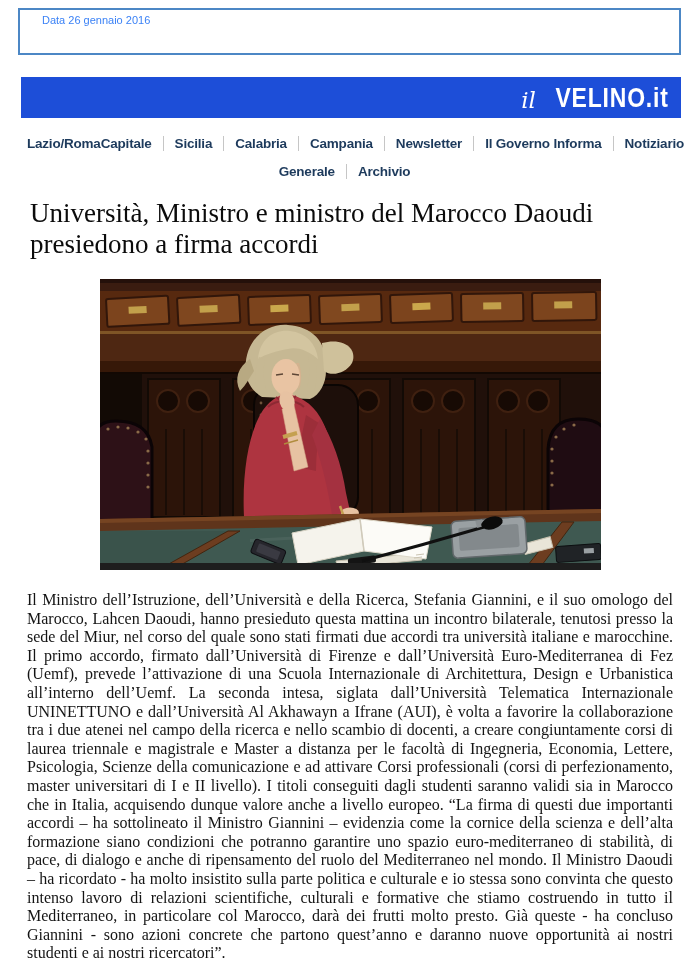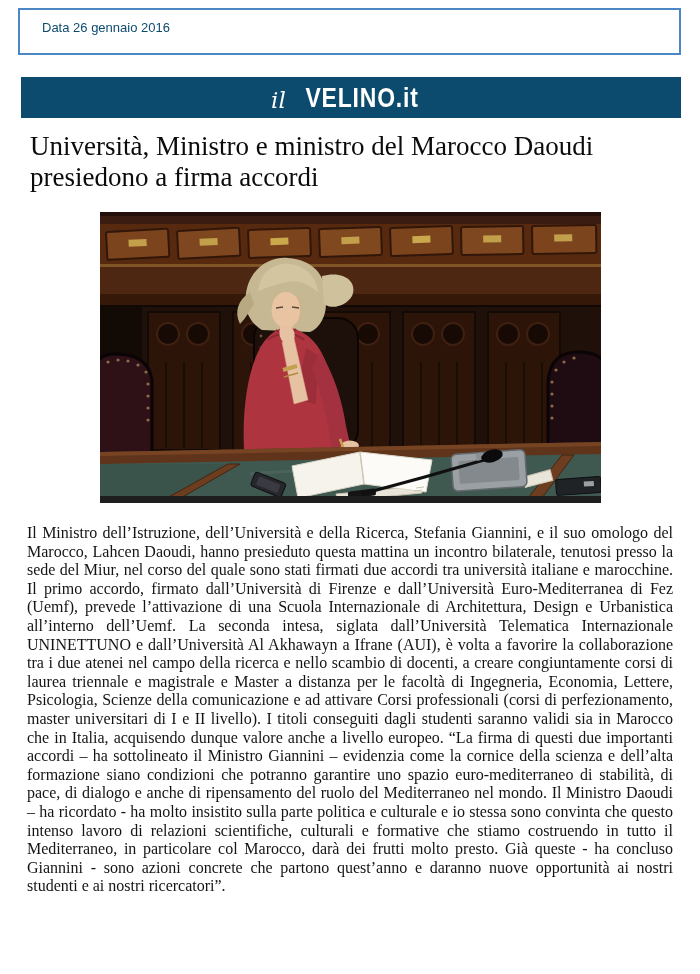--- a/index.html
+++ b/index.html
@@ -1,24 +1,24 @@
 <!DOCTYPE html>
 <html lang="it"><head>
 <meta charset="utf-8">
 <style>
   html,body{margin:0;padding:0;background:#ffffff;}
   body{width:700px;height:974px;position:relative;font-family:"Liberation Sans",sans-serif;overflow:hidden;}
 
   
   .header-box{position:relative;margin:8px 19px 0 18px;height:47px;border:2px solid #4c87c5;box-sizing:border-box;background:#fff;}
-  .header-date{position:absolute;left:22px;top:10px;font-size:13px;color:#0c4a6e;}
+  .header-date{position:absolute;left:22px;top:4px;font-size:11px;color:#3b82f6;}
   .header-site{text-align:center;padding-top:13px;font-weight:700;font-size:15px;color:#1a70a8;}
 
   
-  .banner{margin:22px 19px 0 21px;height:41px;background:#0c4a6e;text-align:center;color:#fff;white-space:nowrap;}
+  .banner{margin:22px 19px 0 21px;height:41px;background:#1d4ed8;text-align:right;color:#fff;white-space:nowrap;}
   .logo{line-height:41px;}
   .logo-prefix{font-family:"DejaVu Serif",serif;font-style:italic;font-size:23px;margin-right:7px;vertical-align:-1px;}
   .logo-main{display:inline-block;transform:scaleX(.82);transform-origin:center;font-weight:700;font-size:28px;letter-spacing:1px;}
 
   
   .nav{margin-top:11px;text-align:center;}
   .nav-row{line-height:27px;}
   .nav-row span{font-size:13.5px;font-weight:700;color:#1d3a5c;padding:0 11px;letter-spacing:-.2px;cursor:pointer;}
   .nav-row span + span{border-left:1px solid #c6c6c6;}
 
@@ -37,20 +37,23 @@
 
 <div class="header-box">
   <div class="header-date">Data 26 gennaio 2016</div>
 </div>
 
 <div class="banner">
   <div class="logo"><span class="logo-prefix">il</span><span class="logo-main">VELINO.it</span></div>
 </div>
 
 <div class="nav">
+  <div class="nav-row">
+    <span>Lazio/RomaCapitale</span><span>Sicilia</span><span>Calabria</span><span>Campania</span><span>Newsletter</span><span>Il Governo Informa</span><span>Notiziario Generale</span><span>Archivio</span>
+  </div>
 </div>
 
 <h1 class="title">Università, Ministro e ministro del Marocco Daoudi presiedono a firma accordi</h1>
 
 <div class="photo-wrap">
 <svg viewBox="0 0 501 291" width="501" height="291" xmlns="http://www.w3.org/2000/svg">
 
   <rect x="0" y="0" width="501" height="20" fill="#24100a"></rect>
   <rect x="0" y="4" width="501" height="8" fill="#3a1c10"></rect>
 

